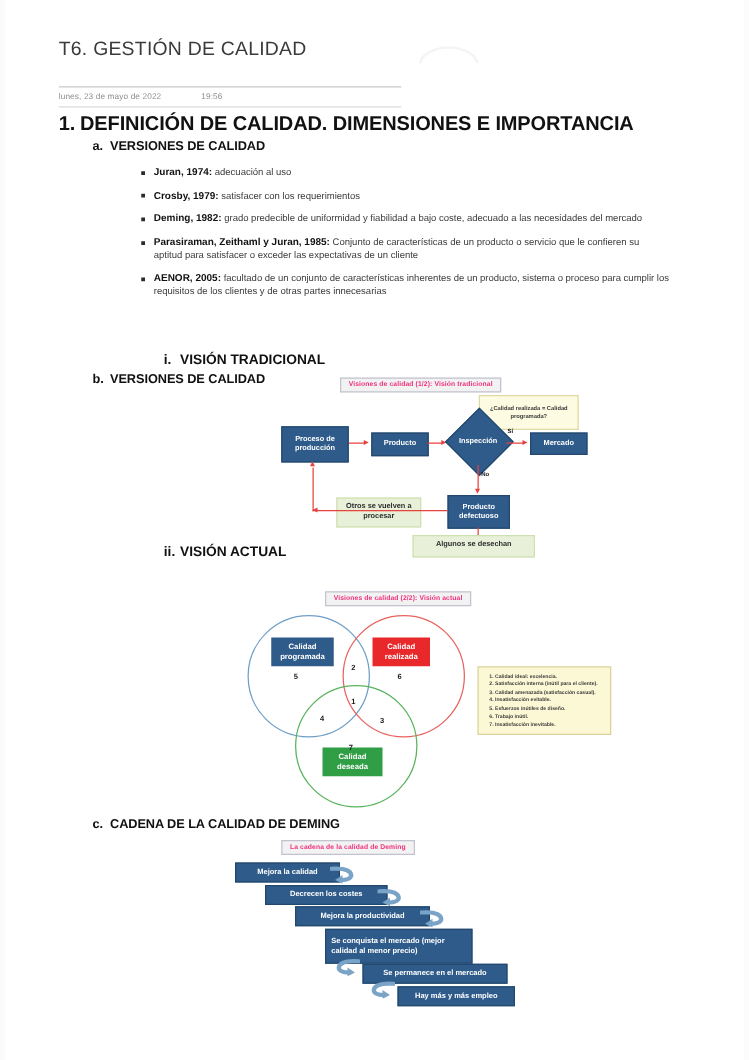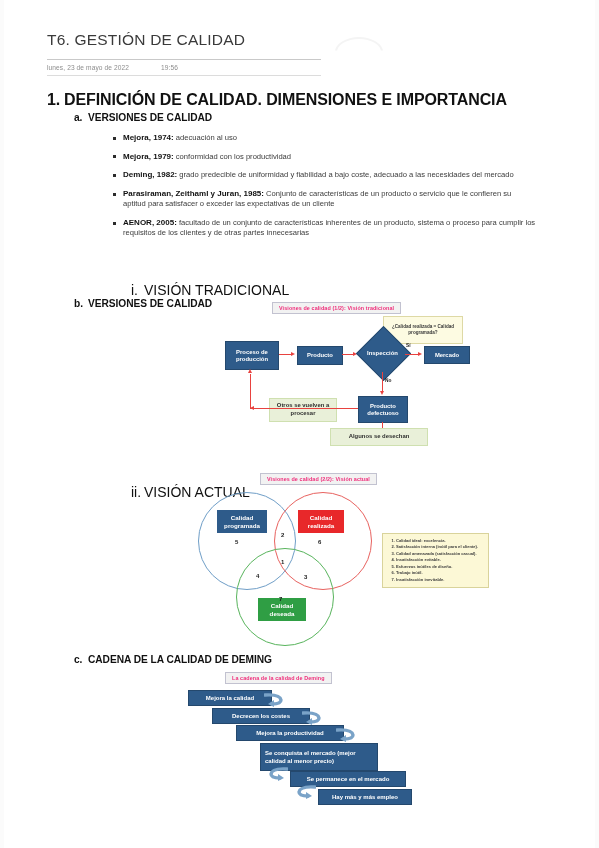--- a/index.html
+++ b/index.html
@@ -7,36 +7,36 @@
        font-family:"Liberation Sans",sans-serif;color:#1a1a1a;}
 
   .page{position:absolute;inset:0;background:#fff;}
   
   .edge-l{position:absolute;left:0;top:0;width:4px;height:848px;background:#fbfbfb;}
   .edge-r{position:absolute;right:0;top:0;width:4px;height:848px;background:#fbfbfb;}
 
   
   .hdr{position:absolute;left:47px;top:31px;width:300px;}
   .hdr-title{font-size:15.5px;color:#3a3a3a;letter-spacing:.2px;font-weight:400;
-             padding-bottom:9px;}
+             padding-bottom:19px;}
   .hdr-rule{height:1px;background:#c9c9c9;width:274px;margin-top:1px;}
   .hdr-meta{margin-top:4px;font-size:6.6px;color:#8d8d8d;letter-spacing:.1px;}
   .hdr-meta .t{margin-left:30px;}
   .hdr-rule2{height:1px;background:#dcdcdc;width:274px;margin-top:4px;}
   .swoosh{position:absolute;left:288px;top:6px;width:44px;height:26px;
           border:2px solid #f4f4f4;border-radius:50%;
           clip-path:polygon(0 55%,100% 55%,100% 100%,0 100%);
           transform:rotate(180deg);}
 
   
   .lvl1{position:absolute;font-size:16px;font-weight:bold;color:#111;letter-spacing:-.1px;}
   .lvl1 .num{display:inline-block;width:17px;}
   .lvl2{position:absolute;font-size:10.2px;font-weight:bold;color:#111;letter-spacing:-.05px;}
   .lvl2 .num{display:inline-block;width:14px;}
-  .lvl3{position:absolute;font-size:14px;font-weight:normal;color:#111;padding-left:32px;}
+  .lvl3{position:absolute;font-size:11px;font-weight:bold;color:#111;padding-left:32px;}
   .lvl3 .num{display:inline-block;width:13px;}
 
   .bullets{position:absolute;left:112px;width:424px;}
   .bl{position:relative;padding-left:11px;margin-bottom:8.5px;font-size:7.6px;
       line-height:10.2px;color:#3b3b3b;}
   .bl:before{content:"";position:absolute;left:1px;top:3.6px;width:3px;height:3px;
              background:#2b2b2b;}
   .bl b{font-weight:bold;color:#111;font-size:8px;}
 
   
@@ -109,24 +109,24 @@
   <div class="lvl1" style="left:47px;top:91px;">
     <span class="num">1.</span><span>DEFINICIÓN DE CALIDAD. DIMENSIONES E IMPORTANCIA</span>
   </div>
 
   <div class="lvl2" style="left:74px;top:112px;">
     <span class="num">a.</span><span>VERSIONES DE CALIDAD</span>
   </div>
 
   <div class="bullets" style="top:133px;">
     <div class="bl">
-      <b>Mejora, 1974:</b><span> adecuación al uso</span>
-    </div>
-    <div class="bl">
-      <b>Mejora, 1979:</b><span> conformidad con los productividad</span>
+      <b>Juran, 1974:</b><span> adecuación al uso</span>
+    </div>
+    <div class="bl">
+      <b>Crosby, 1979:</b><span> satisfacer con los requerimientos</span>
     </div>
     <div class="bl">
       <b>Deming, 1982:</b><span> grado predecible de uniformidad y fiabilidad a bajo coste, adecuado a las necesidades del mercado</span>
     </div>
     <div class="bl">
       <b>Parasiraman, Zeithaml y Juran, 1985:</b><span> Conjunto de características de un producto o servicio que le confieren su aptitud para satisfacer o exceder las expectativas de un cliente</span>
     </div>
     <div class="bl">
       <b>AENOR, 2005:</b><span> facultado de un conjunto de características inherentes de un producto, sistema o proceso para cumplir los requisitos de los clientes y de otras partes innecesarias</span>
     </div>
@@ -177,21 +177,21 @@
     <div class="ar" style="left:25px;top:76px;width:1.4px;height:35px;"></div>
     <div class="arh arh-u" style="left:23px;top:71px;"></div>
     <div class="arh arh-l" style="left:25px;top:108px;"></div>
 
     <div class="ar" style="left:157px;top:124px;width:1.4px;height:12px;"></div>
     <div class="arh arh-d" style="left:155px;top:135px;"></div>
 
     <div class="gbox" style="left:105px;top:130px;width:96px;height:16px;">Algunos se desechan</div>
   </div>
 
-  <div class="lvl3" style="left:99px;top:484px;">
+  <div class="lvl3" style="left:99px;top:436px;">
     <span class="num">ii.</span><span>VISIÓN ACTUAL</span>
   </div>
 
   <div class="dg" style="left:190px;top:470px;width:300px;height:165px;">
 
     <div class="cap" style="left:70px;top:3px;">Visiones de calidad (2/2): Visión actual</div>
 
     <div class="circ" style="left:8px;top:22px;width:96px;height:96px;border:1.6px solid #6f9ec7;"></div>
     <div class="circ" style="left:84px;top:22px;width:96px;height:96px;border:1.6px solid #e8625f;"></div>
     <div class="circ" style="left:46px;top:78px;width:96px;height:96px;border:1.6px solid #58b45c;"></div>

